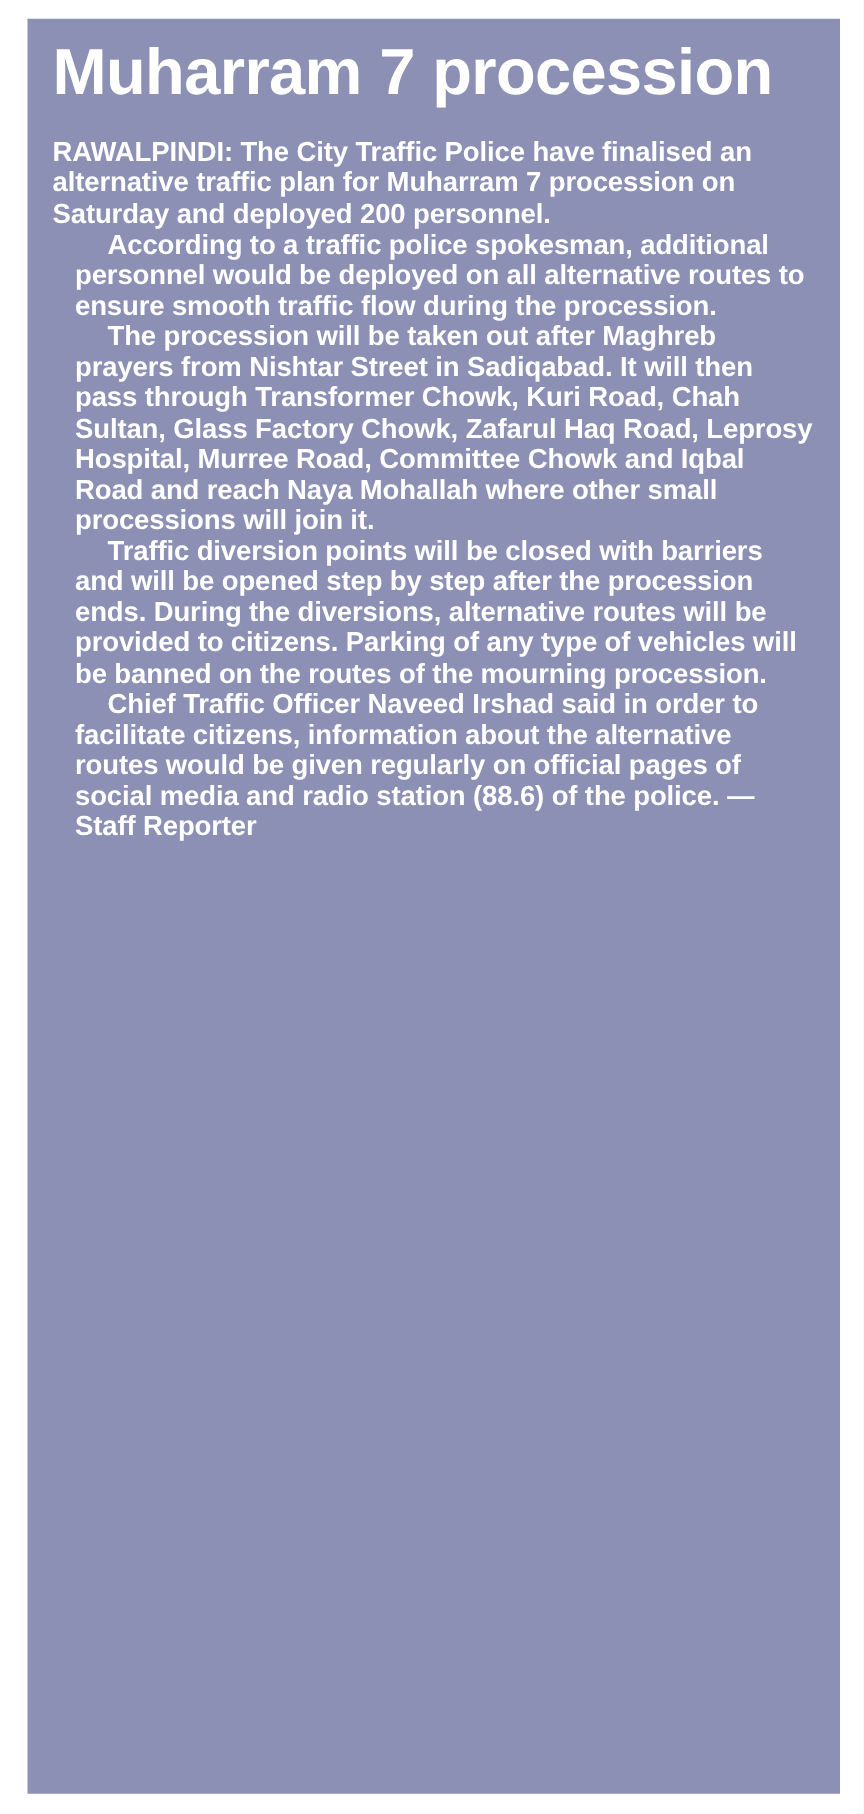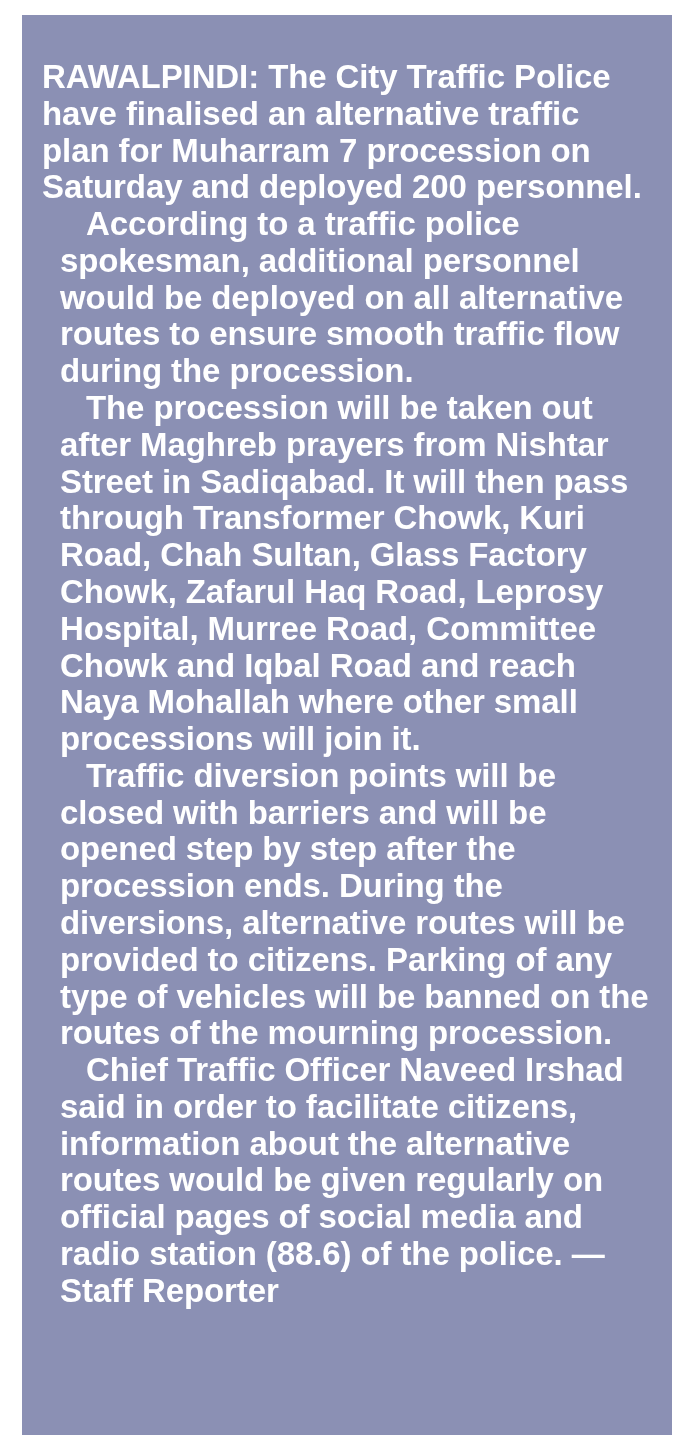--- a/index.html
+++ b/index.html
@@ -32,39 +32,40 @@
     margin: 0 0 26px 0;
     font-family: "Liberation Sans", sans-serif;
   }
   #headline .hl-line {
     display: block;
     white-space: nowrap;
   }
   #body-copy {
     color: #ffffff;
     font-weight: bold;
-    font-size: 33px;
+    font-size: 22px;
     line-height: 1.115;
     letter-spacing: -0.1px;
   }
   #body-copy p {
     margin: 0;
     text-indent: 0;
   }
   #body-copy p.indented {
     text-indent: 26px;
     margin-left: 18px;
   }
 </style>
 </head>
 <body>
 
 <div id="article-clipping">
 
   <h1 id="headline">
+    <span class="hl-line">Muharram 7 procession</span>
   </h1>
 
   <div id="body-copy">
     <p>RAWALPINDI: The City Traffic Police have finalised an alternative traffic plan for Muharram 7 procession on Saturday and deployed 200 personnel.</p>
     <p class="indented">According to a traffic police spokesman, additional personnel would be deployed on all alternative routes to ensure smooth traffic flow during the procession.</p>
     <p class="indented">The procession will be taken out after Maghreb prayers from Nishtar Street in Sadiqabad. It will then pass through Transformer Chowk, Kuri Road, Chah Sultan, Glass Factory Chowk, Zafarul Haq Road, Leprosy Hospital, Murree Road, Committee Chowk and Iqbal Road and reach Naya Mohallah where other small processions will join it.</p>
     <p class="indented">Traffic diversion points will be closed with barriers and will be opened step by step after the procession ends. During the diversions, alternative routes will be provided to citizens. Parking of any type of vehicles will be banned on the routes of the mourning procession.</p>
     <p class="indented">Chief Traffic Officer Naveed Irshad said in order to facilitate citizens, information about the alternative routes would be given regularly on official pages of social media and radio station (88.6) of the police. — Staff Reporter</p>
   </div>
 

